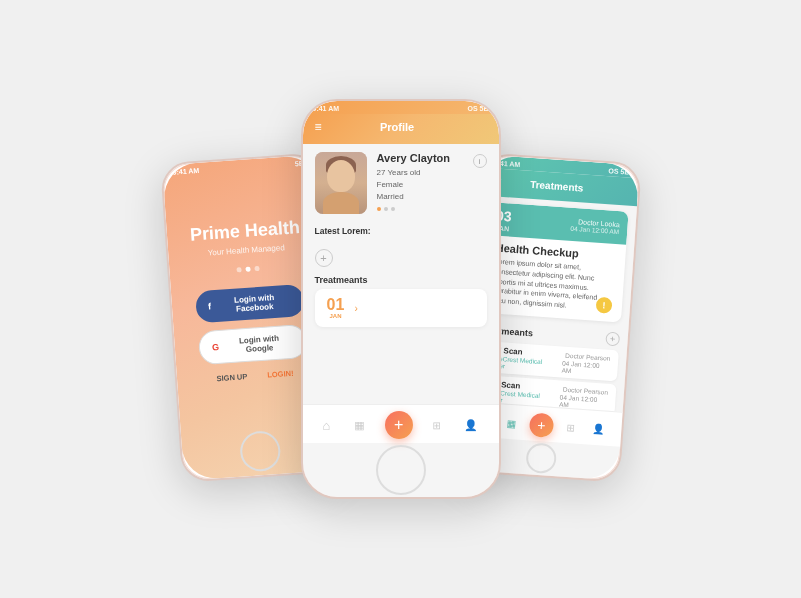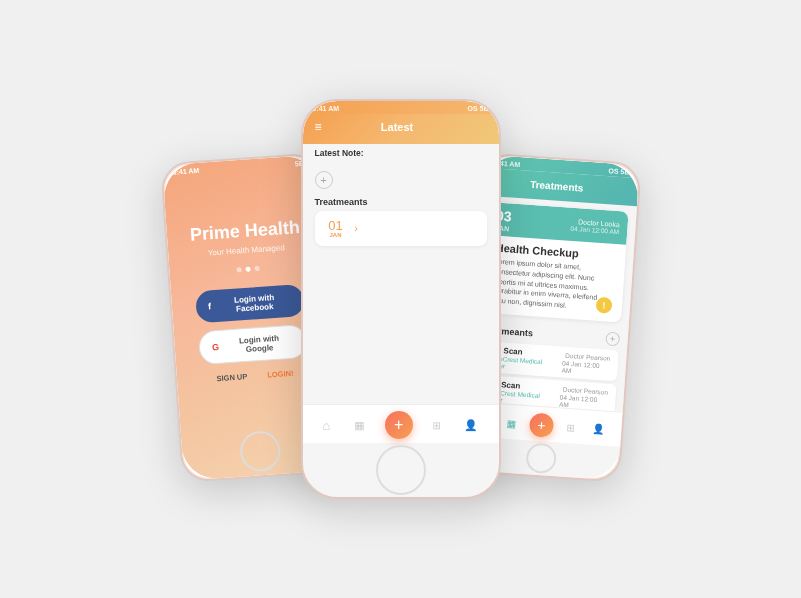--- a/index.html
+++ b/index.html
@@ -359,22 +359,22 @@
       box-shadow: 0 1px 4px rgba(0,0,0,0.06);
     }
 
     .treatment-date-badge {
       text-align: center;
       flex-shrink: 0;
       width: 22px;
     }
 
     .date-num {
-      font-size: 13px;
-      font-weight: 400;
+      font-size: 16px;
+      font-weight: 700;
       color: #f5a050;
       line-height: 1;
     }
 
     .date-mon {
       font-size: 6px;
       color: #f5a050;
       text-transform: uppercase;
       font-weight: 600;
     }
@@ -661,28 +661,49 @@
         <span>9:41 AM</span>
         <span>
           <span>OS</span> 
           <span>5B</span>
         </span>
       </div>
 
       <div class="profile-header">
         <div class="profile-header-bar">
           <span class="hamburger-icon">≡</span>
-          <span class="profile-header-title">Latest</span>
+          <span class="profile-header-title">Profile</span>
           <span style="width:14px;"></span>
         </div>
       </div>
 
+      <div class="profile-info">
+        <div class="profile-avatar">
+          <div class="profile-avatar-img">
+            <div class="avatar-hair"></div>
+            <div class="avatar-face"></div>
+            <div class="avatar-body"></div>
+          </div>
+        </div>
+        <div class="profile-details">
+          <div class="profile-name">Avery Clayton</div>
+          <div class="profile-meta">27 Years old</div>
+          <div class="profile-meta">Female</div>
+          <div class="profile-meta">Married</div>
+          <div class="profile-dots">
+            <div class="profile-dot active"></div>
+            <div class="profile-dot"></div>
+            <div class="profile-dot"></div>
+          </div>
+        </div>
+        <div class="info-circle">i</div>
+      </div>
 
       <div class="note-section">
-        <div class="note-label">Latest Note:</div>
+        <div class="note-label">Latest Lorem:</div>
       </div>
 
       <div class="add-circle">+</div>
 
       <div class="treatments-section">
         <div class="section-title">Treatmeants</div>
         <div class="treatment-card">
           <div class="treatment-date-badge">
             <div class="date-num">01</div>
             <div class="date-mon">JAN</div>

